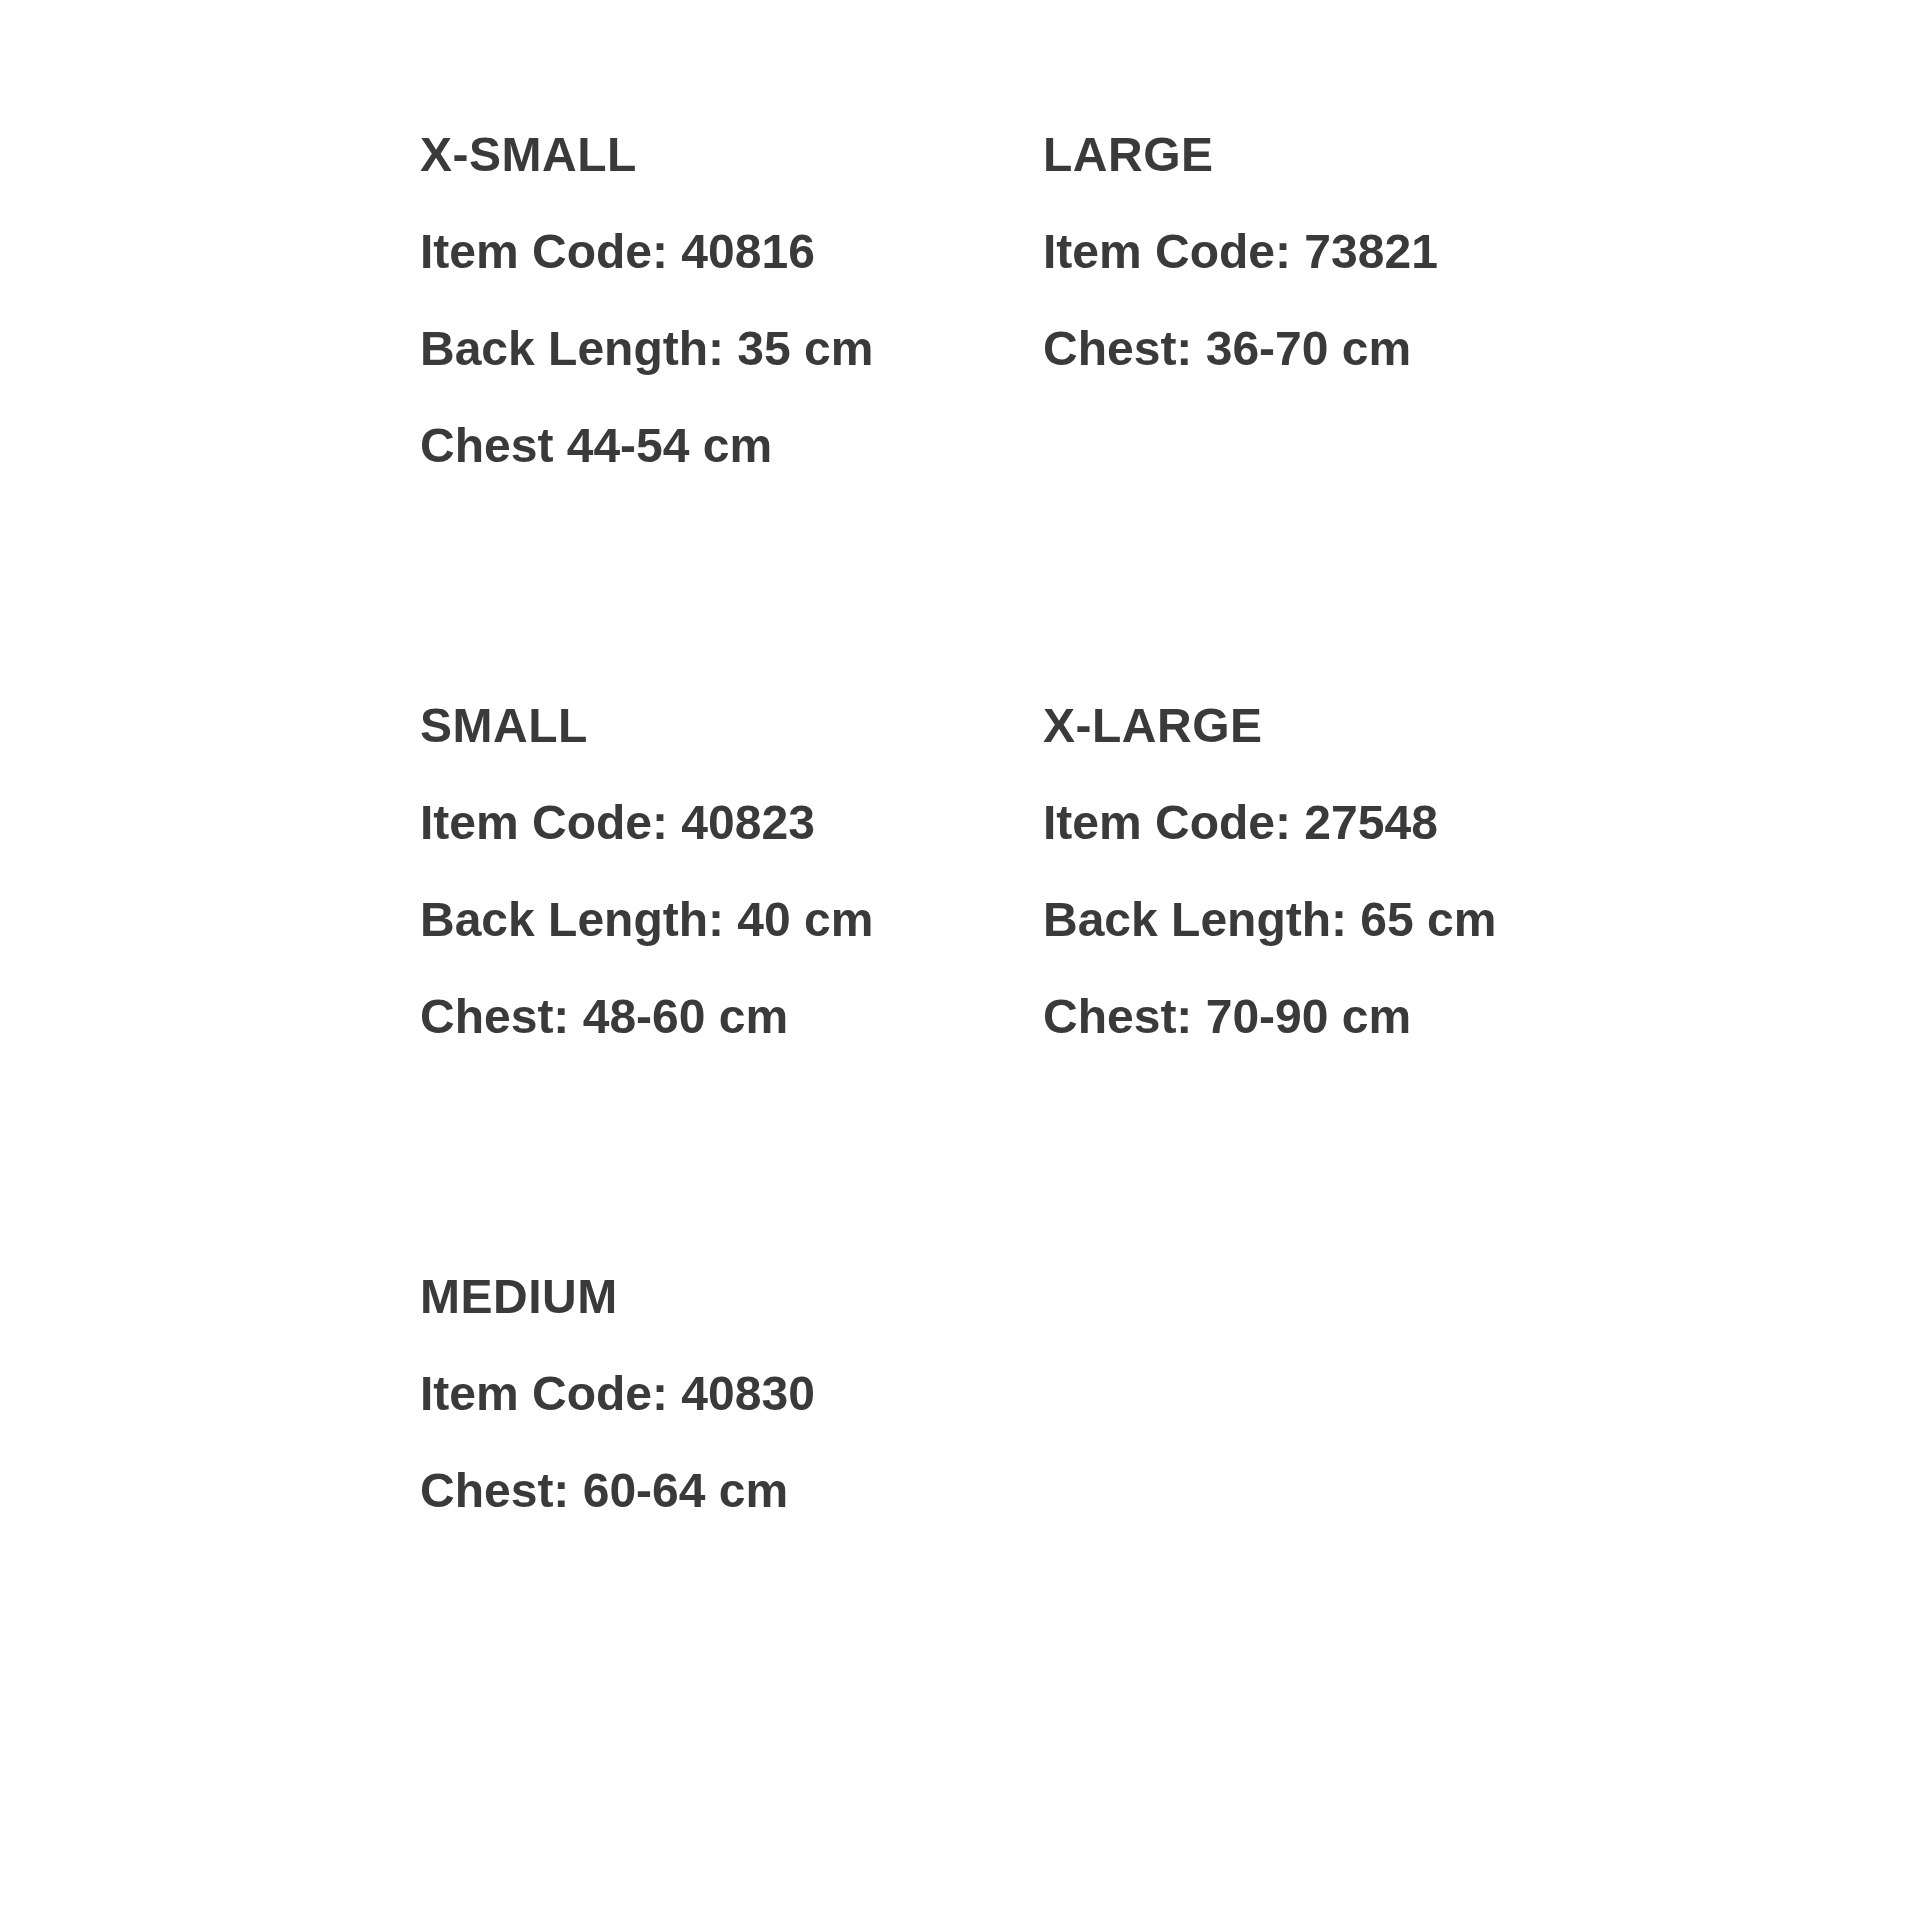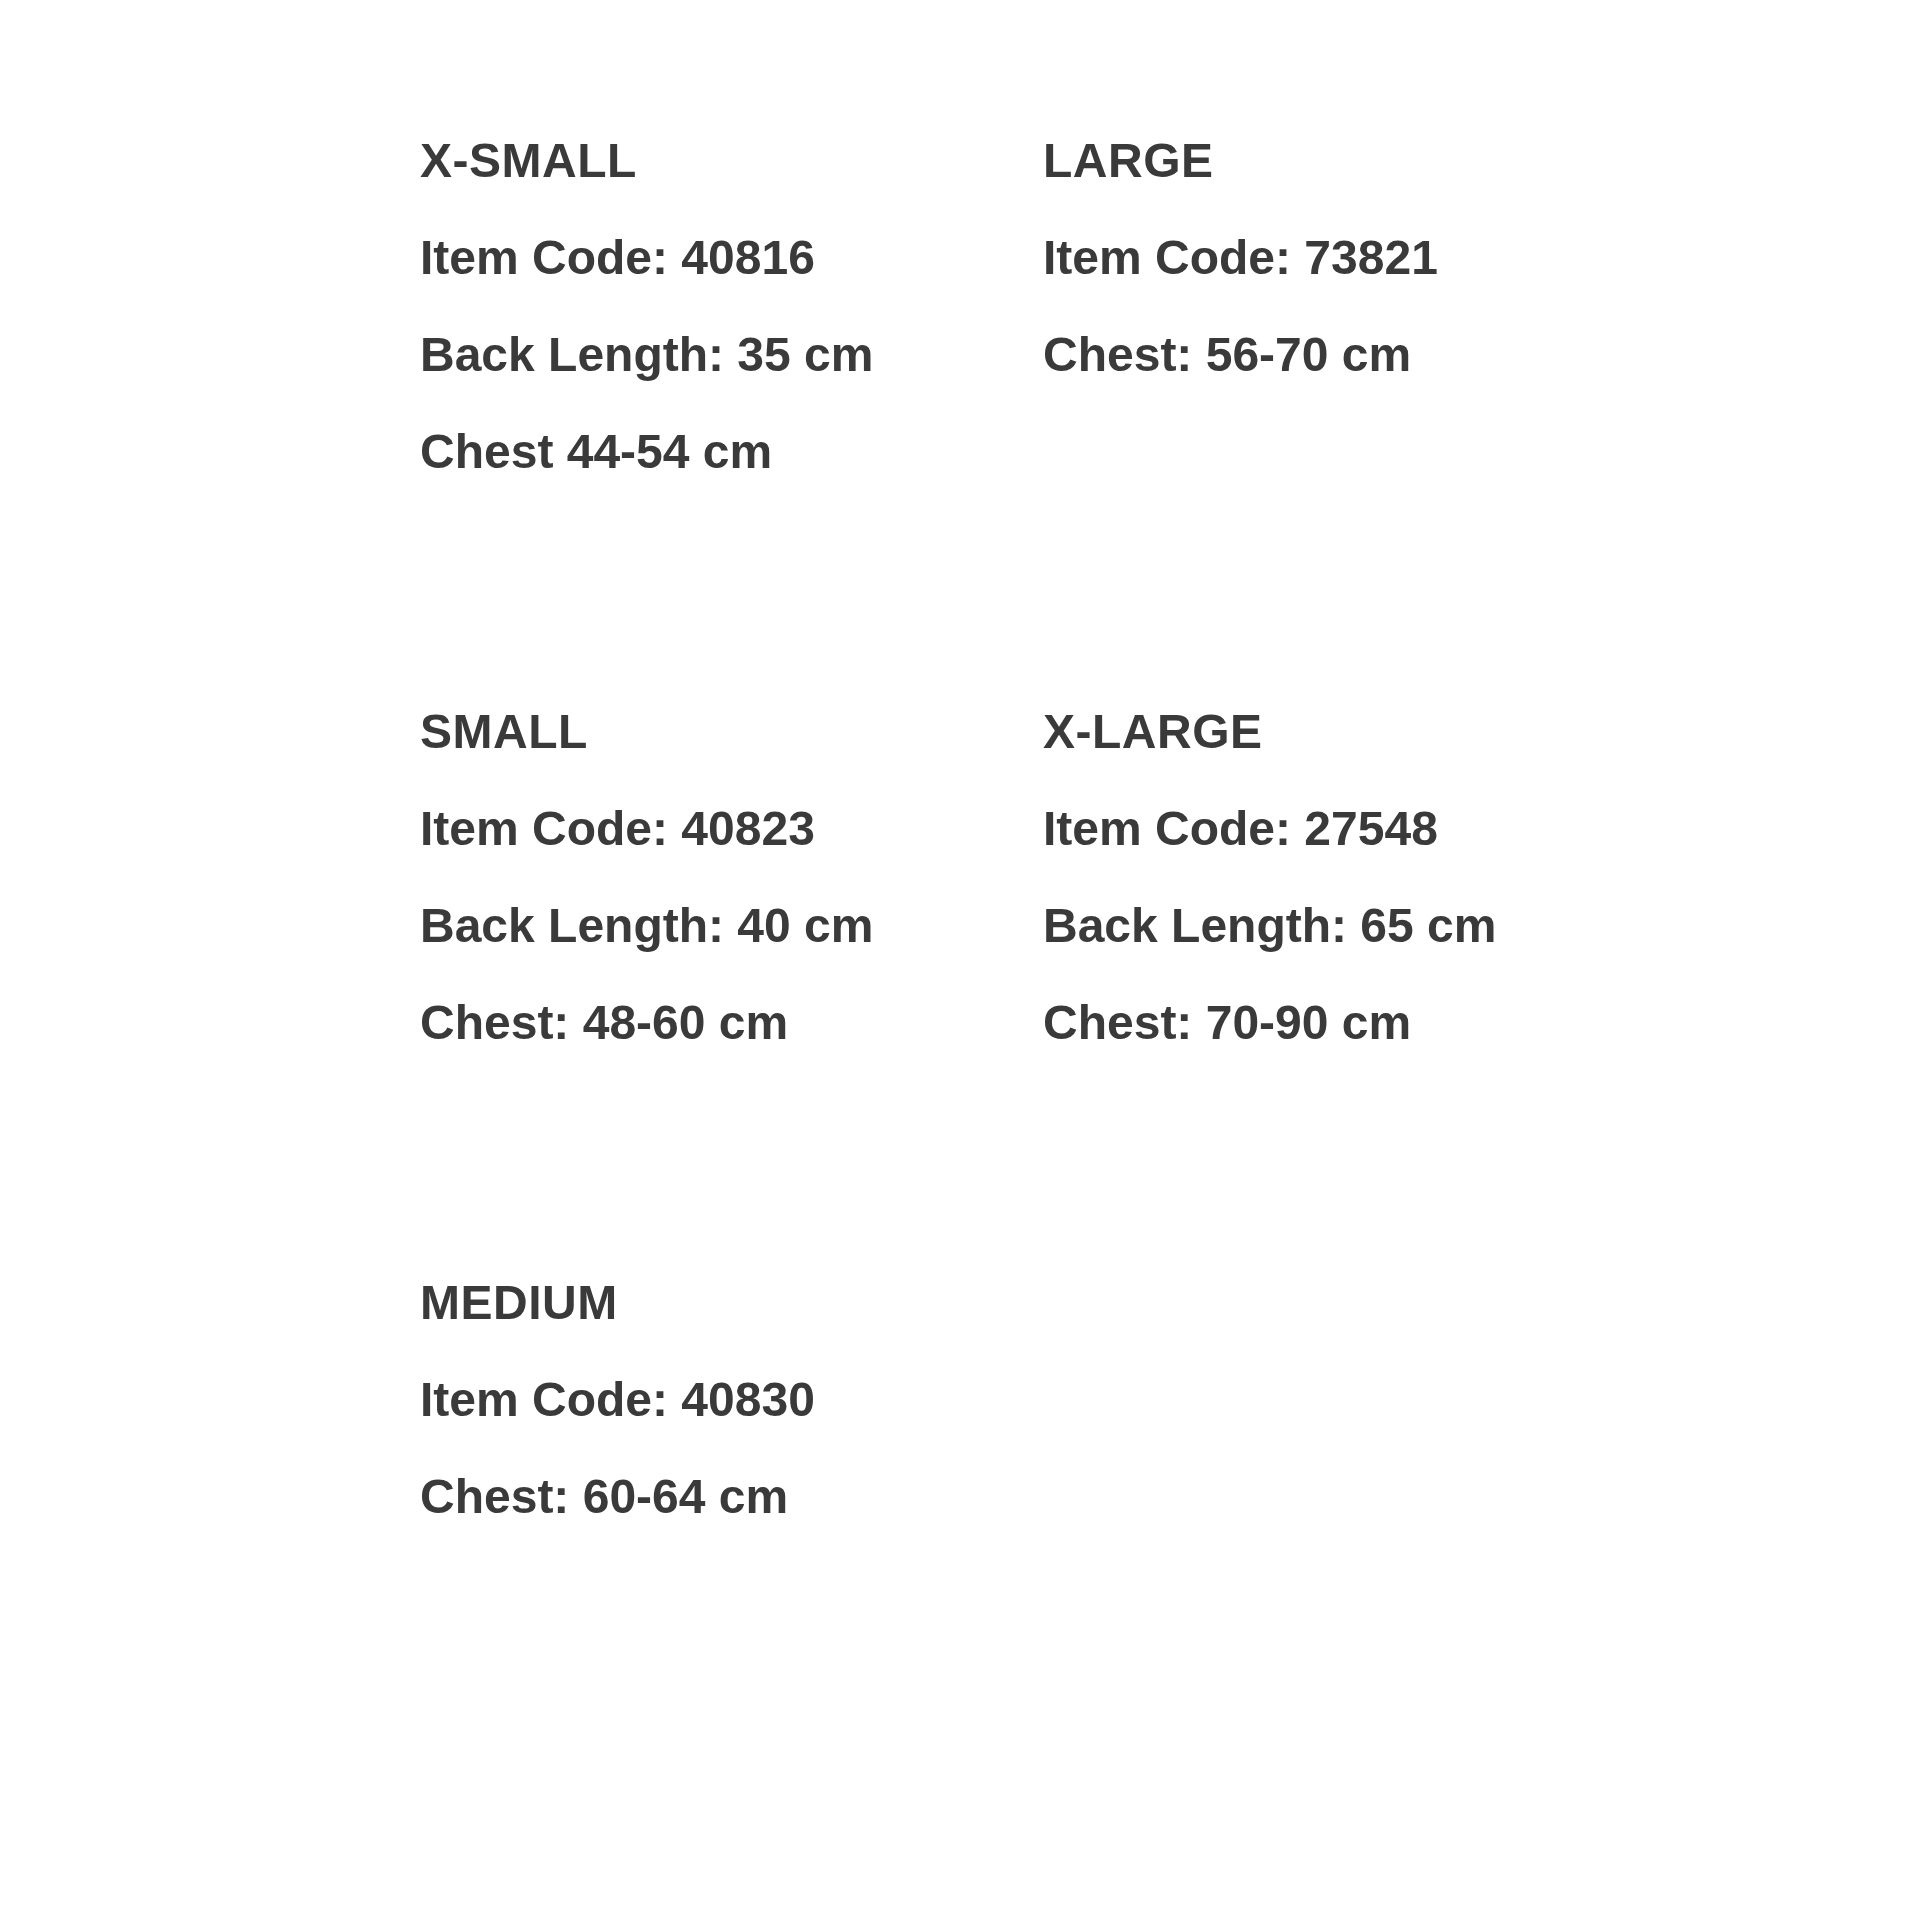--- a/index.html
+++ b/index.html
@@ -10,21 +10,21 @@
   body {
     width: 1931px;
     height: 1931px;
     position: relative;
     font-family: "Liberation Sans", "DejaVu Sans", sans-serif;
     color: #3a3a3a;
   }
   .size-chart {
     position: absolute;
     left: 420px;
-    top: 132px;
+    top: 126px;
     display: grid;
     grid-template-columns: 623px 623px;
     row-gap: 222px;
     column-gap: 0;
   }
   .size-block {
     width: 623px;
   }
   .size-block h2 {
     margin: 0 0 39px 0;
@@ -53,21 +53,21 @@
   <section class="size-block">
     <h2>X-SMALL</h2>
     <p>Item Code: 40816</p>
     <p>Back Length: 35 cm</p>
     <p>Chest 44-54 cm</p>
   </section>
 
   <section class="size-block">
     <h2>LARGE</h2>
     <p>Item Code: 73821</p>
-    <p>Chest: 56-70 cm</p>
+    <p>Chest: 36-70 cm</p>
   </section>
 
   <section class="size-block">
     <h2>SMALL</h2>
     <p>Item Code: 40823</p>
     <p>Back Length: 40 cm</p>
     <p>Chest: 48-60 cm</p>
   </section>
 
   <section class="size-block">

